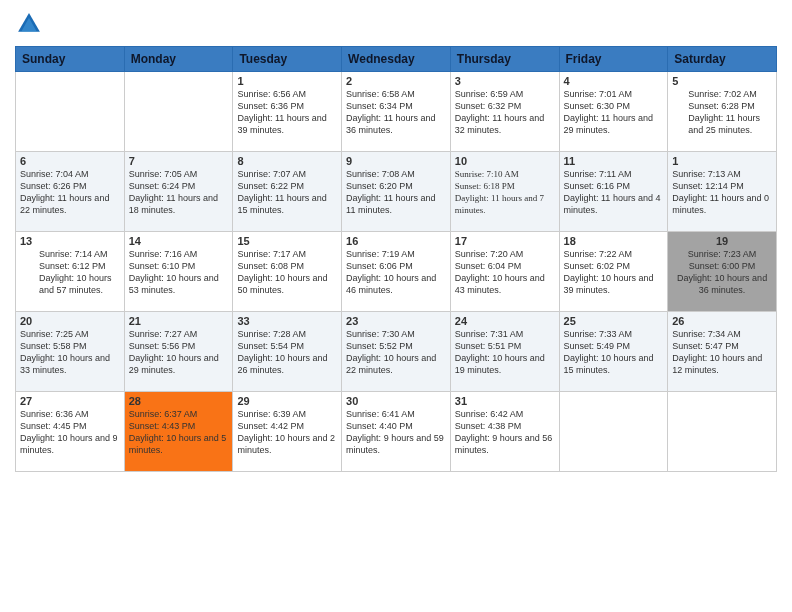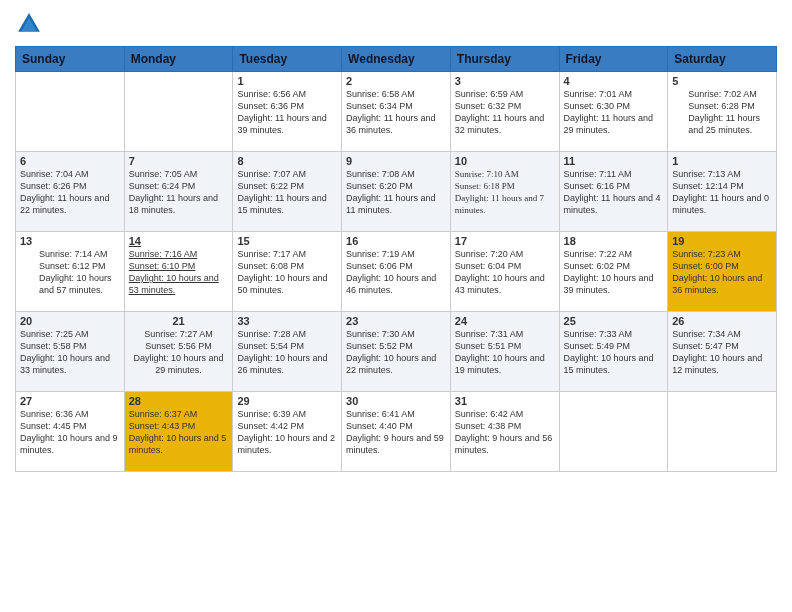--- a/index.html
+++ b/index.html
@@ -207,21 +207,21 @@
 Daylight: 11 hours and 0 minutes.</div>
           </td>
         </tr>
         <tr>
           <td style="background: rgb(255, 255, 255);">
             <span class="day-num">13</span>
             <div class="day-info" style="white-space: pre-line; margin-left: 19px;">Sunrise: 7:14 AM
 Sunset: 6:12 PM
 Daylight: 10 hours and 57 minutes.</div>
           </td>
-          <td style="background: rgb(255, 255, 255); text-decoration: underline;">
+          <td style="background: rgb(255, 255, 255);">
             <span class="day-num">14</span>
             <div class="day-info" style="white-space: pre-line;">Sunrise: 7:16 AM
 Sunset: 6:10 PM
 Daylight: 10 hours and 53 minutes.</div>
           </td>
           <td style="background: rgb(255, 255, 255);">
             <span class="day-num">15</span>
             <div class="day-info" style="white-space: pre-line;">Sunrise: 7:17 AM
 Sunset: 6:08 PM
 Daylight: 10 hours and 50 minutes.</div>
@@ -237,35 +237,35 @@
             <div class="day-info" style="white-space: pre-line;">Sunrise: 7:20 AM
 Sunset: 6:04 PM
 Daylight: 10 hours and 43 minutes.</div>
           </td>
           <td style="background: rgb(255, 255, 255);">
             <span class="day-num">18</span>
             <div class="day-info" style="white-space: pre-line;">Sunrise: 7:22 AM
 Sunset: 6:02 PM
 Daylight: 10 hours and 39 minutes.</div>
           </td>
-          <td style="background: #eab308;">
+          <td style="background: #a3a3a3; text-align: center;">
             <span class="day-num">19</span>
             <div class="day-info" style="white-space: pre-line;">Sunrise: 7:23 AM
 Sunset: 6:00 PM
 Daylight: 10 hours and 36 minutes.</div>
           </td>
         </tr>
         <tr>
           <td style="background: rgb(240, 244, 248);">
             <span class="day-num">20</span>
             <div class="day-info" style="white-space: pre-line;">Sunrise: 7:25 AM
 Sunset: 5:58 PM
 Daylight: 10 hours and 33 minutes.</div>
           </td>
-          <td style="background: rgb(240, 244, 248); text-align: center;">
+          <td style="background: rgb(240, 244, 248);">
             <span class="day-num">21</span>
             <div class="day-info" style="white-space: pre-line;">Sunrise: 7:27 AM
 Sunset: 5:56 PM
 Daylight: 10 hours and 29 minutes.</div>
           </td>
           <td style="background: rgb(240, 244, 248);">
             <span class="day-num">33</span>
             <div class="day-info" style="white-space: pre-line;">Sunrise: 7:28 AM
 Sunset: 5:54 PM
 Daylight: 10 hours and 26 minutes.</div>
@@ -295,21 +295,21 @@
 Daylight: 10 hours and 12 minutes.</div>
           </td>
         </tr>
         <tr>
           <td style="background: rgb(255, 255, 255);">
             <span class="day-num">27</span>
             <div class="day-info" style="white-space: pre-line;">Sunrise: 6:36 AM
 Sunset: 4:45 PM
 Daylight: 10 hours and 9 minutes.</div>
           </td>
-          <td style="background: #eab308;">
+          <td style="background: #f97316;">
             <span class="day-num">28</span>
             <div class="day-info" style="white-space: pre-line;">Sunrise: 6:37 AM
 Sunset: 4:43 PM
 Daylight: 10 hours and 5 minutes.</div>
           </td>
           <td style="background: rgb(255, 255, 255);">
             <span class="day-num">29</span>
             <div class="day-info" style="white-space: pre-line;">Sunrise: 6:39 AM
 Sunset: 4:42 PM
 Daylight: 10 hours and 2 minutes.</div>

